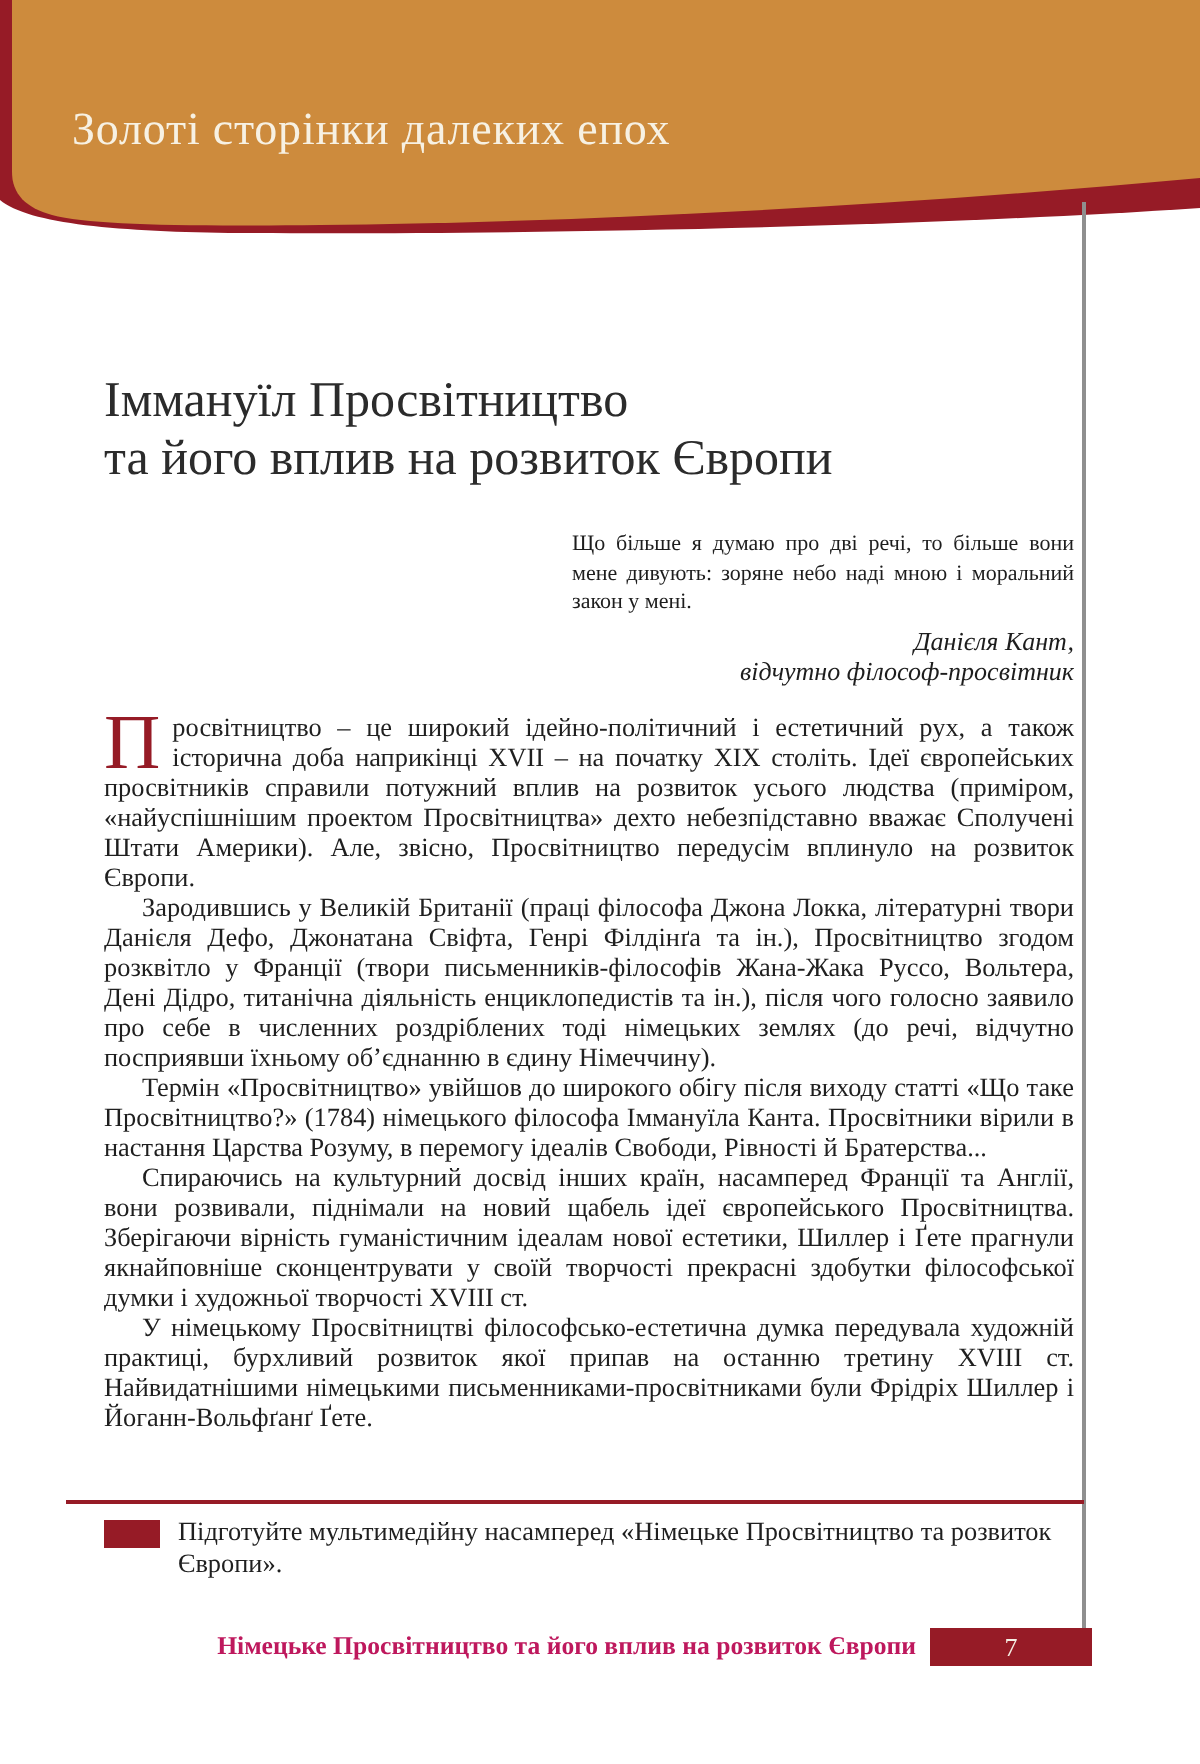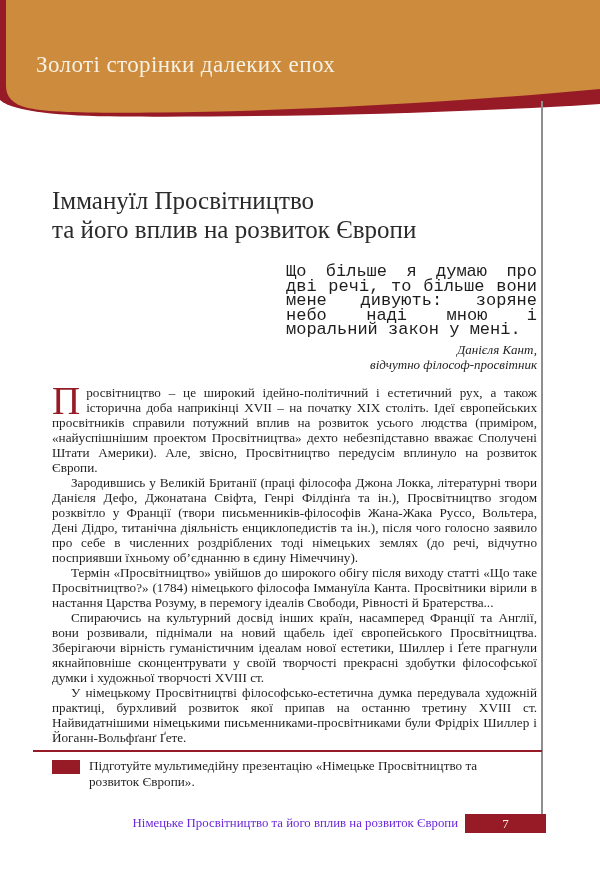--- a/index.html
+++ b/index.html
@@ -32,21 +32,21 @@
   
   .content{position:absolute;left:52px;top:120px;width:485px;color:#1f1f1f;}
 
   .article-title{
     margin-top:66px;
     font-size:25px;line-height:29px;color:#2b2b2b;
   }
 
   .epigraph{margin-top:21px;margin-left:auto;width:251px;}
   .epigraph-text{
-    font-size:17px;line-height:14.6px;text-align:justify;color:#1d1d1d;font-family:Liberation Mono, monospace;
+    font-size:11px;line-height:14.6px;text-align:justify;color:#1d1d1d;
   }
   .epigraph-author{
     margin-top:4px;text-align:right;font-style:italic;
     font-size:13px;line-height:15px;color:#1d1d1d;
   }
 
   .article-body{margin-top:13px;font-size:13.2px;line-height:15px;text-align:justify;}
   .article-body p{margin:0;}
   .article-body p.indent{text-indent:19px;}
   .dropcap{
@@ -70,21 +70,21 @@
     margin-left:9px;width:438px;
     font-size:13.2px;line-height:15.5px;color:#1f1f1f;text-align:left;
   }
 
   
   .footer-bar{
     position:absolute;left:0;top:814px;width:546px;height:19px;
     display:flex;align-items:center;justify-content:flex-end;
   }
   .running-title{
-    font-size:12.8px;font-weight:400;color:#6d28d9;
+    font-size:12.8px;font-weight:700;color:#be185d;
     margin-right:7px;white-space:nowrap;text-align:center;
   }
   .page-box{
     width:81px;height:19px;
     background:var(--accent-red,#961b26);
     display:flex;align-items:center;justify-content:center;
     color:#f5efe4;font-size:13px;
   }
 </style>
 </head>
@@ -124,21 +124,21 @@
       <p class="indent">Зародившись у Великій Британії (праці філософа Джона Локка, літературні твори Данієля Дефо, Джонатана Свіфта, Генрі Філдінґа та ін.), Просвітництво згодом розквітло у Франції (твори письменників-філософів Жана-Жака Руссо, Вольтера, Дені Дідро, титанічна діяльність енциклопедистів та ін.), після чого голосно заявило про себе в численних роздріблених тоді німецьких землях (до речі, відчутно посприявши їхньому об’єднанню в єдину Німеччину).</p>
       <p class="indent">Термін «Просвітництво» увійшов до широкого обігу після виходу статті «Що таке Просвітництво?» (1784) німецького філософа Іммануїла Канта. Просвітники вірили в настання Царства Розуму, в перемогу ідеалів Свободи, Рівності й Братерства...</p>
       <p class="indent">Спираючись на культурний досвід інших країн, насамперед Франції та Англії, вони розвивали, піднімали на новий щабель ідеї європейського Просвітництва. Зберігаючи вірність гуманістичним ідеалам нової естетики, Шиллер і Ґете прагнули якнайповніше сконцентрувати у своїй творчості прекрасні здобутки філософської думки і художньої творчості XVIII ст.</p>
       <p class="indent">У німецькому Просвітництві філософсько-естетична думка передувала художній практиці, бурхливий розвиток якої припав на останню третину XVIII ст. Найвидатнішими німецькими письменниками-просвітниками були Фрідріх Шиллер і Йоганн-Вольфґанґ Ґете.</p>
     </div>
   </div>
 
   <div class="task-section">
     <div class="task-row">
       <div class="task-icon"></div>
-      <div class="task-text">Підготуйте мультимедійну презентацію «Німецьке Просвітництво та розвиток Європи».</div>
+      <div class="task-text">Підготуйте мультимедійну насамперед «Німецьке Просвітництво та розвиток Європи».</div>
     </div>
   </div>
 
   <div class="footer-bar">
     <div class="running-title">Німецьке Просвітництво та його вплив на розвиток Європи</div>
     <div class="page-box">
       <span>7</span>
     </div>
   </div>
 

